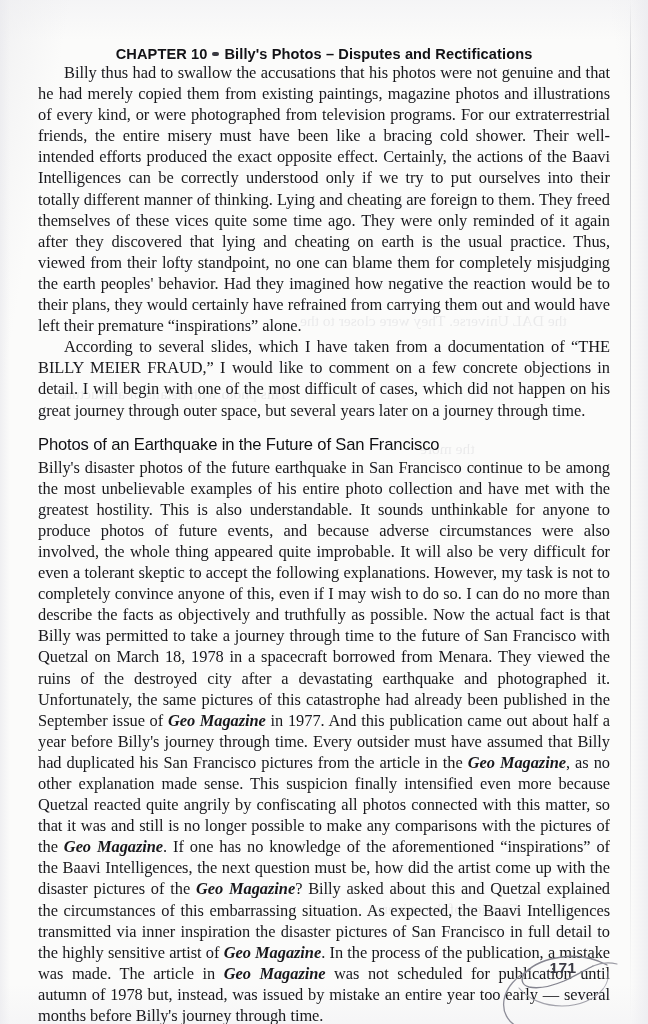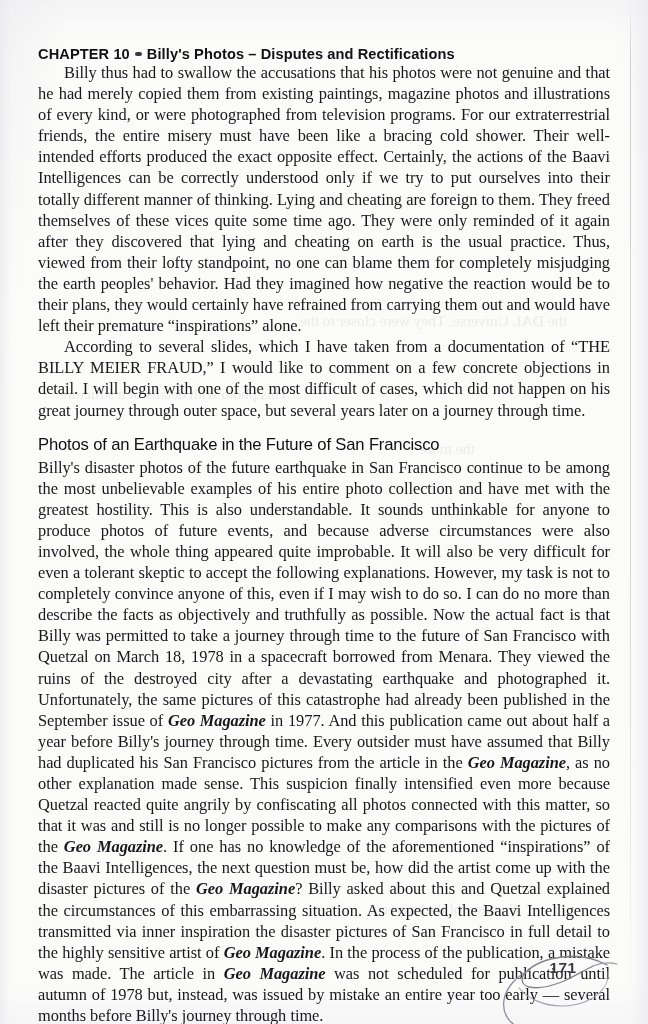--- a/index.html
+++ b/index.html
@@ -61,21 +61,21 @@
     top: 0;
     width: 572px;
   }
 
   .running-head {
     font-family: "Liberation Sans", "DejaVu Sans", sans-serif;
     font-weight: bold;
     font-size: 14.6px;
     letter-spacing: 0.1px;
     color: #121216;
-    text-align: left;
+    text-align: center;
     padding-top: 46px;
     white-space: nowrap;
   }
   .running-head .dot {
     display: inline-block;
     width: 7px;
     height: 4px;
     border-radius: 2px;
     background: #3a3a42;
     vertical-align: 3px;

